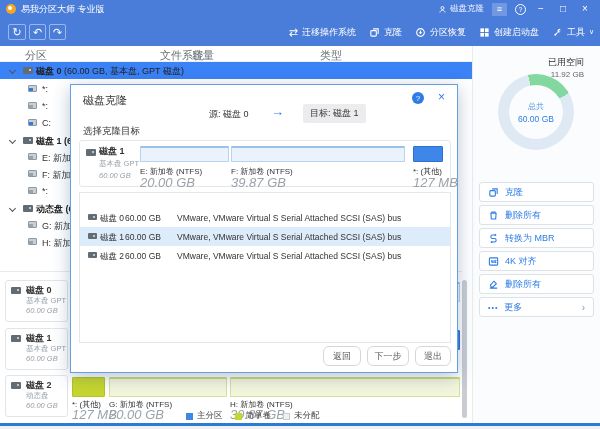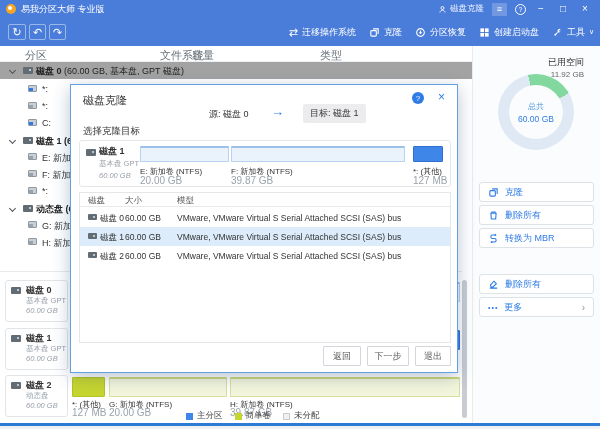--- a/index.html
+++ b/index.html
@@ -28,21 +28,21 @@
   .tb-pending{display:flex;align-items:center;gap:4px;border:1px solid rgba(255,255,255,.25);
           border-radius:2px;height:16px;padding:0 7px;color:rgba(255,255,255,.55);font-size:8px;}
   .tb-acts{position:absolute;right:6px;top:5px;display:flex;align-items:center;gap:13px;height:18px;}
   .tb-act{display:flex;align-items:center;gap:4px;color:#fff;font-size:9px;}
   .tb-act svg{display:block;}
   .uni{font-size:11px;line-height:11px;}
 
   
   .mhdr{position:absolute;top:46px;left:0;width:472px;height:16px;background:#fff;border-bottom:1px solid #eef0f2;}
   .mhdr span{position:absolute;top:2px;font-size:11px;color:#6a737b;}
-  .disk0row{position:absolute;top:62px;left:0;width:472px;height:17px;background:#a3a3a3;}
+  .disk0row{position:absolute;top:62px;left:0;width:472px;height:17px;background:#3b82f6;}
   .chev{display:inline-block;width:5px;height:5px;border-left:1px solid #4a535b;border-bottom:1px solid #4a535b;transform:rotate(-45deg);}
   .pic{display:inline-block;width:9px;height:7px;background:#c9cfd5;border:1px solid #8f99a1;border-radius:1px;position:relative;}
   .pic::after{content:"";position:absolute;left:0;bottom:0;width:4px;height:3px;background:#9aa3ab;}
   .pic.blue::after{background:#2f7ce6;}
   .dic{display:inline-block;width:10px;height:7px;background:#626c75;border-radius:1px;position:relative;}
   .dic::after{content:"";position:absolute;right:2px;top:2px;width:2px;height:2px;border-radius:50%;background:#dfe3e6;}
 
   .trow{position:absolute;left:0;width:220px;height:17px;white-space:nowrap;}
   .trow .pic{position:absolute;left:28px;top:4px;}
   .trow.disk .chev{position:absolute;left:10px;top:6px;}
@@ -58,21 +58,21 @@
   .dcard .dic{position:absolute;left:5px;top:6px;}
   .dcard .dname{position:absolute;left:20px;top:3px;font-size:9px;font-weight:bold;color:#333;white-space:nowrap;}
   .dcard .dtype{position:absolute;left:20px;top:15px;font-size:7.5px;color:#98a0a8;white-space:nowrap;}
   .dcard .dsize{position:absolute;left:20px;top:25px;font-size:7.5px;color:#98a0a8;font-style:italic;white-space:nowrap;}
   .bar{position:absolute;top:2px;height:20px;border-radius:1px;}
   .bar.lblue{background:#eaf2fc;border:1px solid #b9d3ee;border-top:2px solid #9dc1e8;}
   .bar.sblue{background:#3e86e8;border:1px solid #2f6fd0;}
   .bar.lyellow{background:#f3f6dc;border:1px solid #d8e09e;border-top:2px solid #cdd874;}
   .bar.syellow{background:#c6d62f;border:1px solid #b3c324;}
   .blabel{position:absolute;top:24px;font-size:8px;color:#333;white-space:nowrap;}
-  .bsize{position:absolute;top:32px;font-size:10px;color:#9aa2aa;white-space:nowrap;}
+  .bsize{position:absolute;top:32px;font-size:13px;color:#9aa2aa;font-style:italic;white-space:nowrap;}
 
   .legend{position:absolute;left:186px;top:410px;display:flex;gap:12px;align-items:center;}
   .leg{display:flex;align-items:center;gap:4px;font-size:8.5px;color:#444;}
   .lsq{width:7px;height:7px;display:inline-block;}
 
   .scrollbar{position:absolute;left:462px;top:280px;width:5px;height:138px;background:#c9cdd2;border-radius:2.5px;}
 
   
   .sidebar{position:absolute;left:472px;top:46px;width:128px;height:377px;background:#fbfcfe;border-left:1px solid #e9ecef;}
   .used{position:absolute;right:16px;top:10px;text-align:right;}
@@ -109,21 +109,21 @@
   .tgtbox .blabel{top:25px;text-align:center;}
   .tgtbox .bsize{top:34px;}
 
   .dtable{position:absolute;left:8px;top:107px;width:372px;height:151px;border:1px solid #e4e7ea;}
   .dthead{position:absolute;left:0;top:0;width:100%;height:14px;border-bottom:1px solid #e7eaec;}
   .dthead span{position:absolute;top:2px;font-size:8.5px;color:#555;}
   .dtr{position:absolute;left:0;width:100%;height:19px;}
   .dtr.sel{background:#dcecfb;}
   .dtr .dic{position:absolute;left:8px;top:6px;width:9px;height:6px;}
   .dtr span{position:absolute;top:5px;font-size:8.5px;color:#333;white-space:nowrap;}
-  .dbtn{position:absolute;top:261px;height:20px;border:1px solid #d4d8dc;border-radius:1px;background:#fff;
+  .dbtn{position:absolute;top:261px;height:20px;border:1px solid #d4d8dc;border-radius:6px;background:#fff;
         font-size:9px;color:#555;display:flex;align-items:center;justify-content:center;}
 
   .bottom-strip{position:absolute;left:0;top:423px;width:600px;height:3px;background:#2e7bd6;}
   .bottom-pad{position:absolute;left:0;top:426px;width:600px;height:3px;background:#eef1f4;}
 </style>
 </head>
 <body>
 
 <div id="win">
 
@@ -335,20 +335,27 @@
       <svg width="11" height="11" viewBox="0 0 12 12" fill="none" stroke="#2f7ce6" stroke-width="1.2">
           <path d="M8.5 2.2H5a1.9 1.9 0 000 3.8h2a1.9 1.9 0 010 3.8H3.5M7.5 1.2l1 1-1 1M4.5 8.8l-1 1 1 1"></path>
         </svg>
       <span>转换为 MBR</span>
     </div>
     <div class="sbtn" style="top:159px">
       <svg width="11" height="11" viewBox="0 0 12 12" fill="none" stroke="#2f7ce6" stroke-width="1.2">
           <path d="M2.5 3.5h7M4.2 3.5V2.2h3.6v1.3M3.2 3.5l.4 6.3h4.8l.4-6.3"></path>
         </svg>
       <span>删除所有</span>
+    </div>
+    <div class="sbtn" style="top:205px">
+      <svg width="11" height="11" viewBox="0 0 12 12" fill="none" stroke="#2f7ce6" stroke-width="1.2">
+          <rect x="1.5" y="2" width="9" height="8" rx="1"></rect>
+          <path d="M4 4.5v2h1.5M5.5 4.5v3M7.5 4.5v3M7.5 6l1.5-1.5M7.7 6.2L9 7.5"></path>
+        </svg>
+      <span>4K 对齐</span>
     </div>
     <div class="sbtn" style="top:228px">
       <svg width="11" height="11" viewBox="0 0 12 12" fill="none" stroke="#2f7ce6" stroke-width="1.2">
           <path d="M2 10h8M6.4 2.4l2.7 2.7-3.6 3.6H3.4l-.8-2z"></path>
         </svg>
       <span>删除所有</span>
     </div>
     <div class="sbtn" style="top:251px">
       <span style="font-size:7px;letter-spacing:1px">•••</span>
       <span>更多</span>
@@ -377,25 +384,20 @@
       <div class="bar sblue" style="left:333px;width:30px"></div>
       <span class="blabel" style="left:60px">E: 新加卷 (NTFS)</span>
       <span class="bsize" style="left:60px">20.00 GB</span>
       <span class="blabel" style="left:151px">F: 新加卷 (NTFS)</span>
       <span class="bsize" style="left:151px">39.87 GB</span>
       <span class="blabel" style="left:333px">*: (其他)</span>
       <span class="bsize" style="left:333px">127 MB</span>
     </div>
 
     <div class="dtable">
-      <div class="dthead">
-        <span style="left:8px">磁盘</span>
-        <span style="left:45px">大小</span>
-        <span style="left:97px">模型</span>
-      </div>
       <div class="dtr" style="top:15px">
         <span class="dic"></span>
         <span style="left:20px">磁盘 0</span>
         <span style="left:45px">60.00 GB</span>
         <span style="left:97px">VMware, VMware Virtual S Serial Attached SCSI (SAS) bus</span>
       </div>
       <div class="dtr sel" style="top:34px">
         <span class="dic"></span>
         <span style="left:20px">磁盘 1</span>
         <span style="left:45px">60.00 GB</span>

